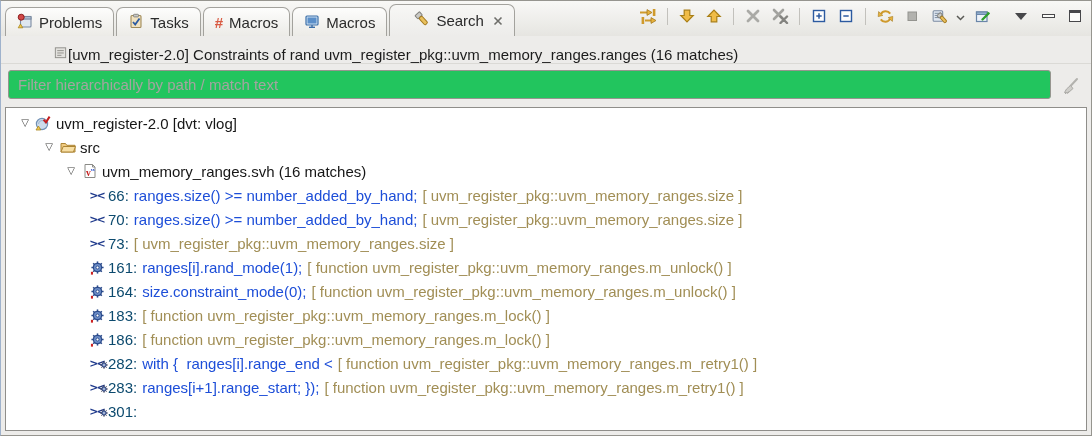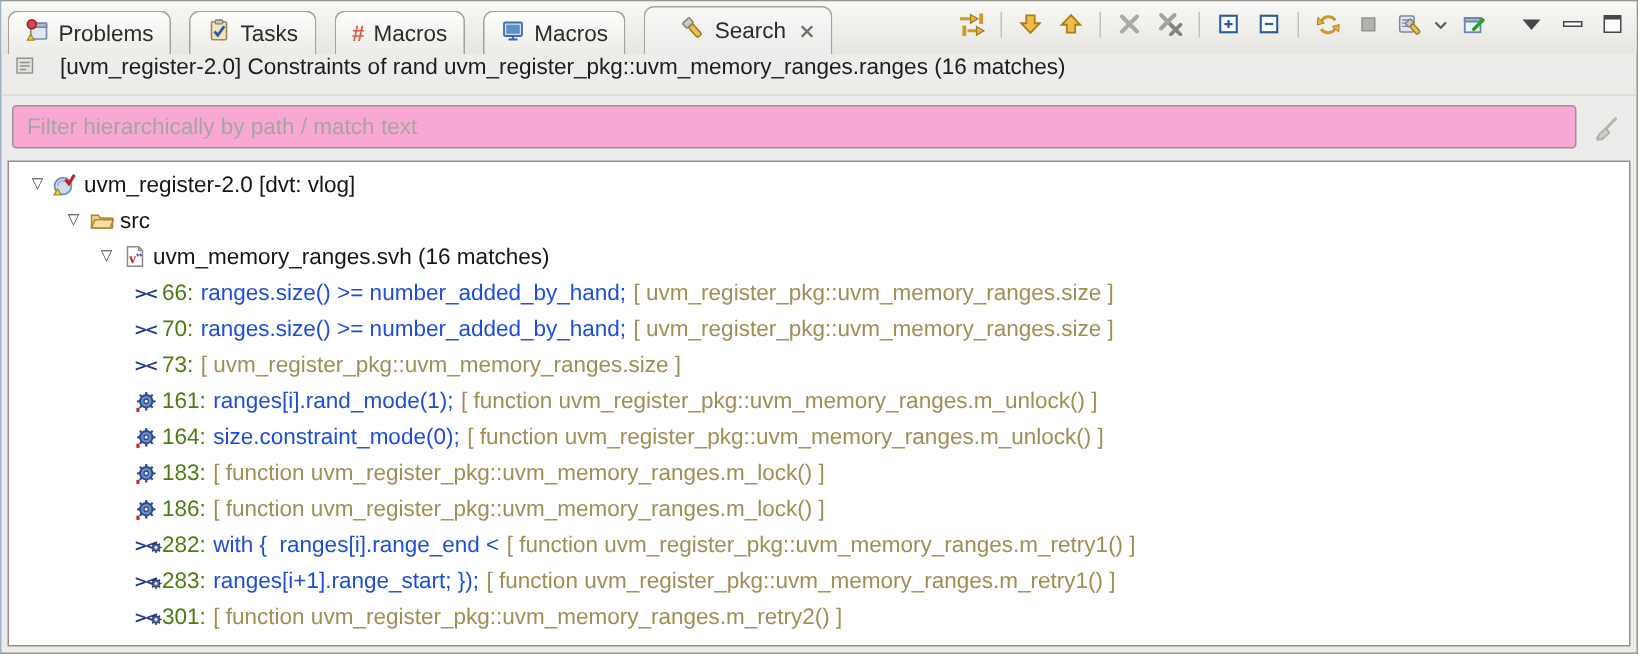--- a/index.html
+++ b/index.html
@@ -7,60 +7,60 @@
     font-family:"Liberation Sans","DejaVu Sans",sans-serif; background:#d9d8d4; }
   .window { position:relative; width:1092px; height:436px; background:#edecea;
     border:1px solid #96958f; border-left:1px solid #9fb2cc; }
 
   
   .tabbar { position:relative; height:35px; background:linear-gradient(#f8f8f6,#e6e5e1);
     display:flex; align-items:flex-end; padding:0 0 0 4px; }
   .tab { display:flex; align-items:center; gap:6px; height:29px; padding:0 11px;
     border:1px solid #a3a29d; border-bottom:none; border-radius:7px 7px 0 0;
     background:linear-gradient(#fdfdfc,#ecebe7); font-size:15px; color:#2b2b2b;
-    margin-right:12px; position:relative; cursor:default; }
+    margin-right:2px; position:relative; cursor:default; }
   .tab.active { background:linear-gradient(#f7f7f5,#edecea); height:32px; z-index:2;padding-left:24px; }
   .tab .close { margin-left:3px; display:flex; align-items:center; }
 
   
   .toolbar { position:absolute; right:6px; top:5px; display:flex; align-items:center; gap:7px; }
   .tbtn { width:20px; height:20px; display:flex; align-items:center; justify-content:center; }
   .sep { width:1px; height:17px; background:#c2c1bc; margin:0 2px; }
   .tri-down { width:0; height:0; border-left:6px solid transparent;
     border-right:6px solid transparent; border-top:7px solid #47474a; }
   .minbar { width:13px; height:4px; background:#fbfbf9; border:1.4px solid #47474a; }
   .maxbox { width:12px; height:12px; background:#fbfbf9; border:1.4px solid #47474a; border-top-width:3px; }
 
   
-  .resultbar { height:27px; display:flex; align-items:flex-start; gap:16px; padding:0 8px;
-    font-size:15px; color:#1c1c1c; }
+  .resultbar { height:27px; display:flex; align-items:flex-end; gap:0; padding:0 8px;
+    font-size:15px; color:#1c1c1c;margin-left:44px; }
 
   
   .filterwrap { position:relative; border-top:1px solid #dbdad6; padding:6px 40px 6px 7px; height:42px; }
   .filterwrap input { width:100%; height:29px; border:1px solid #96958f; border-radius:3px;
-    padding:0 9px; font-size:15px; color:#222; background:#f9a8d4;
+    padding:0 9px; font-size:15px; color:#222; background:#22c55e;
     font-family:"Liberation Sans","DejaVu Sans",sans-serif; outline:none; }
   .filterwrap input::placeholder { color:#a5a4a0; }
   .broom { position:absolute; right:11px; top:12px; }
 
   
   .treepanel { position:absolute; top:106px; left:4px; right:4px; bottom:4px;
     background:#fff; border:1px solid #8f8e8a; overflow:hidden; padding-top:3px; }
   .trow { display:flex; align-items:center; height:24px; font-size:15px;
     color:#161616; white-space:pre; cursor:default; }
   .tw { width:18px; flex:none; text-align:center; color:#3f3f3d; font-size:10px; line-height:24px; }
   .ticon { width:19px; flex:none; display:flex; justify-content:center; align-items:center; }
   .tlabel { margin-left:3px;text-align:center; }
   .ind1 { padding-left:10px; } .ind2 { padding-left:34px; } .ind3 { padding-left:56px; }
   .match { padding-left:81px; }
   .micon { width:21px; flex:none; display:flex; justify-content:center; align-items:center; position:relative; }
   .cicon { font-weight:bold; font-size:11px; letter-spacing:-2px; color:#1f3a8c;
     font-family:"DejaVu Sans",sans-serif; padding-right:2px; }
   .subgear { position:absolute; right:0px; bottom:1px; }
-  .mnum { color:#4d7c0f; margin-right:5px; }
+  .mnum { color:#0c4a6e; margin-right:5px; }
   .mtext { color:#1d4ed8; margin-right:5px; }
   .mctx { color:#a18e55; }
 </style>
 </head>
 <body>
 
 <div class="window">
 
   <div class="tabbar">
 
@@ -410,17 +410,16 @@
                 <line x1="12" y1="8" x2="15.5" y2="8"></line>
         <line x1="2.8" y1="2.8" x2="5.2" y2="5.2"></line>
                 <line x1="10.8" y1="10.8" x2="13.2" y2="13.2"></line>
         <line x1="13.2" y1="2.8" x2="10.8" y2="5.2"></line>
                 <line x1="2.8" y1="13.2" x2="5.2" y2="10.8"></line>
       </g>
       <circle cx="8" cy="8" r="4.6" fill="#5b78b5" stroke="#2c3c6c" stroke-width="1.6"></circle>
       <circle cx="8" cy="8" r="1.6" fill="#ffffff"></circle>
     </svg></span>
     <span class="mnum">301:</span>
-    <span class="mctx">[ function uvm_register_pkg::uvm_memory_ranges.m_retry2() ]</span>
   </div>
 </div>
   </div>
 </div>
 
 </body></html>

